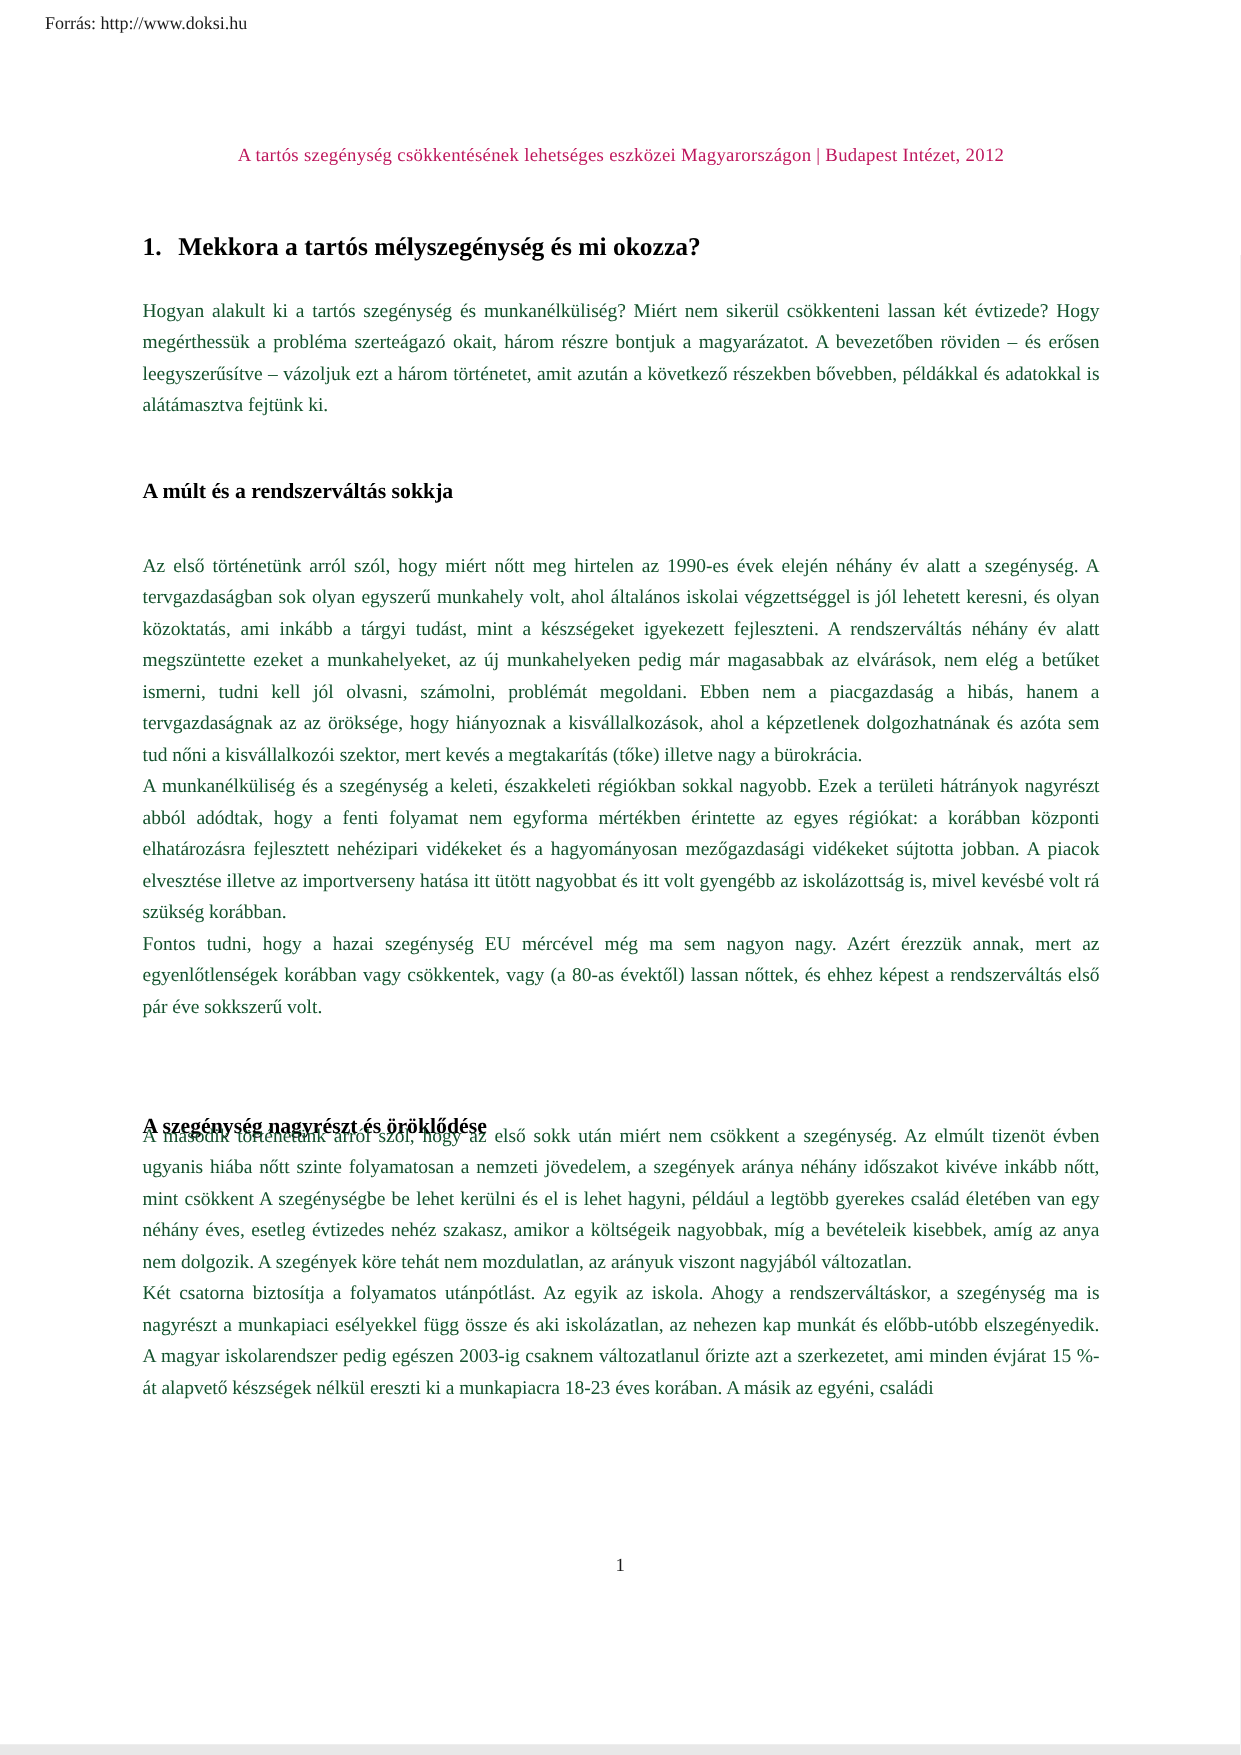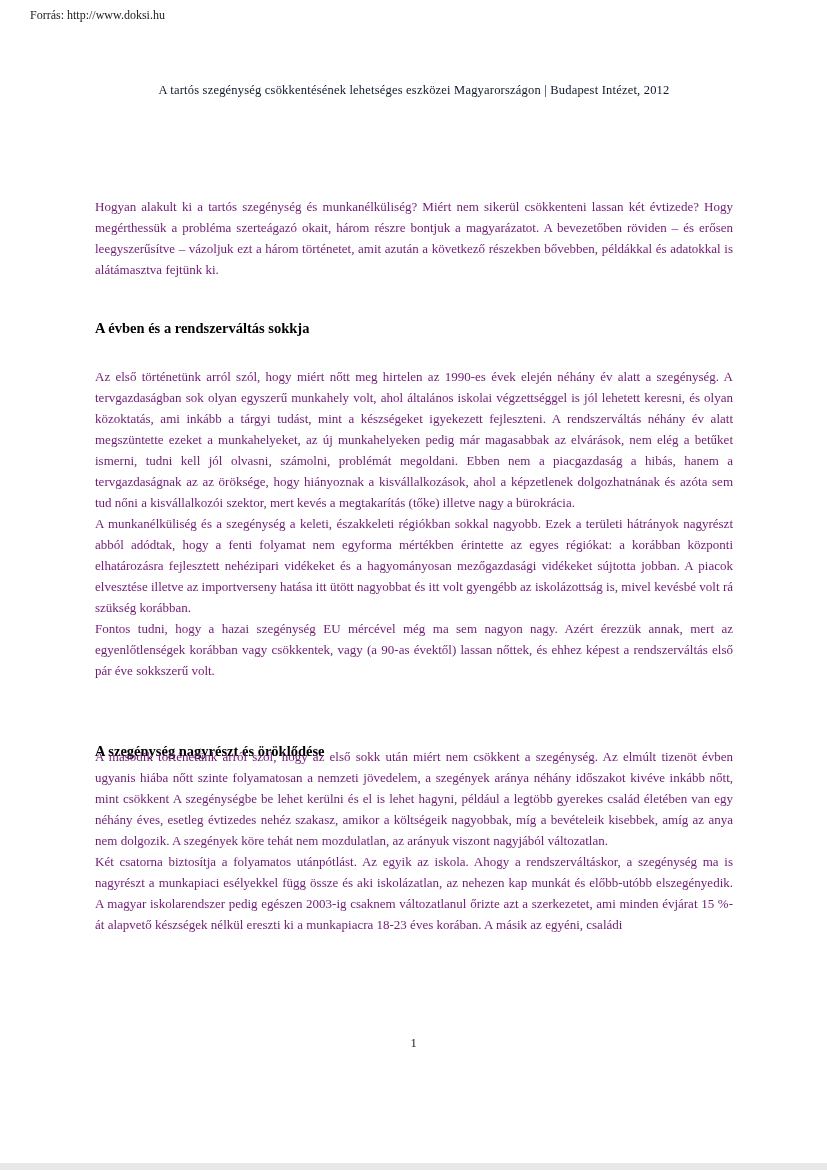--- a/index.html
+++ b/index.html
@@ -15,26 +15,26 @@
   }
   .source-note {
     position: absolute;
     top: 8px;
     left: 30px;
     font-size: 12px;
     color: #1a1a1a;
   }
   .running-header {
     position: absolute;
-    top: 83px;
+    top: 96px;
     left: 95px;
     width: 638px;
     text-align: center;
     font-size: 12.5px;
-    color: #0f172a;
+    color: #be185d;
     letter-spacing: 0.2px;
   }
   .doc-title {
     position: absolute;
     top: 155px;
     left: 95px;
     width: 638px;
     margin: 0;
     font-size: 17px;
     font-weight: bold;
@@ -44,21 +44,21 @@
   .body-block {
     position: absolute;
     left: 95px;
     width: 638px;
   }
   .body-block p {
     margin: 0;
     font-size: 13px;
     line-height: 21px;
     text-align: justify;
-    color: #701a75;
+    color: #14532d;
   }
   .section-heading {
     position: absolute;
     left: 95px;
     width: 638px;
     margin: 0;
     font-size: 14.5px;
     font-weight: bold;
     color: #000000;
   }
@@ -79,31 +79,34 @@
 </style>
 </head>
 <body>
 
 <div class="page">
 
   <div class="source-note">Forrás: http://www.doksi.hu</div>
 
   <div class="running-header">A tartós szegénység csökkentésének lehetséges eszközei Magyarországon |  Budapest Intézet, 2012</div>
 
+  <h1 class="doc-title">
+    <span class="title-number">1.</span><span>Mekkora a tartós mélyszegénység és mi okozza?</span>
+  </h1>
 
   <div class="body-block intro">
     <p>Hogyan alakult ki a tartós szegénység és munkanélküliség? Miért nem sikerül csökkenteni lassan két évtizede? Hogy megérthessük a probléma szerteágazó okait, három részre bontjuk a magyarázatot. A bevezetőben röviden – és erősen leegyszerűsítve – vázoljuk ezt a három történetet, amit azután a következő részekben bővebben, példákkal és adatokkal is alátámasztva fejtünk ki.</p>
   </div>
 
-  <h2 class="section-heading heading-1">A évben és a rendszerváltás sokkja</h2>
+  <h2 class="section-heading heading-1">A múlt és a rendszerváltás sokkja</h2>
 
   <div class="body-block section-1">
     <p>Az első történetünk arról szól, hogy miért nőtt meg hirtelen az 1990-es évek elején néhány év alatt a szegénység. A tervgazdaságban sok olyan egyszerű munkahely volt, ahol általános iskolai végzettséggel is jól lehetett keresni, és olyan közoktatás, ami inkább a tárgyi tudást, mint a készségeket igyekezett fejleszteni. A rendszerváltás néhány év alatt megszüntette ezeket a munkahelyeket, az új munkahelyeken pedig már magasabbak az elvárások, nem elég a betűket ismerni, tudni kell jól olvasni, számolni, problémát megoldani. Ebben nem a piacgazdaság a hibás, hanem a tervgazdaságnak az az öröksége, hogy hiányoznak a kisvállalkozások, ahol a képzetlenek dolgozhatnának és azóta sem tud nőni a kisvállalkozói szektor, mert kevés a megtakarítás (tőke) illetve nagy a bürokrácia.</p>
     <p>A munkanélküliség és a szegénység a keleti, északkeleti régiókban sokkal nagyobb. Ezek a területi hátrányok nagyrészt abból adódtak, hogy a fenti folyamat nem egyforma mértékben érintette az egyes régiókat: a korábban központi elhatározásra fejlesztett nehézipari vidékeket és a hagyományosan mezőgazdasági vidékeket sújtotta jobban. A piacok elvesztése illetve az importverseny hatása itt ütött nagyobbat és itt volt gyengébb az iskolázottság is, mivel kevésbé volt rá szükség korábban.</p>
-    <p>Fontos tudni, hogy a hazai szegénység EU mércével még ma sem nagyon nagy. Azért érezzük annak, mert az egyenlőtlenségek korábban vagy csökkentek, vagy (a 90-as évektől) lassan nőttek, és ehhez képest a rendszerváltás első pár éve sokkszerű volt.</p>
+    <p>Fontos tudni, hogy a hazai szegénység EU mércével még ma sem nagyon nagy. Azért érezzük annak, mert az egyenlőtlenségek korábban vagy csökkentek, vagy (a 80-as évektől) lassan nőttek, és ehhez képest a rendszerváltás első pár éve sokkszerű volt.</p>
   </div>
 
   <h2 class="section-heading heading-2">A szegénység nagyrészt és öröklődése</h2>
 
   <div class="body-block section-2">
     <p>A második történetünk arról szól, hogy az első sokk után miért nem csökkent a szegénység. Az elmúlt tizenöt évben ugyanis hiába nőtt szinte folyamatosan a nemzeti jövedelem, a szegények aránya néhány időszakot kivéve inkább nőtt, mint csökkent A szegénységbe be lehet kerülni és el is lehet hagyni, például a legtöbb gyerekes család életében van egy néhány éves, esetleg évtizedes nehéz szakasz, amikor a költségeik nagyobbak, míg a bevételeik kisebbek, amíg az anya nem dolgozik. A szegények köre tehát nem mozdulatlan, az arányuk viszont nagyjából változatlan.</p>
     <p>Két csatorna biztosítja a folyamatos utánpótlást. Az egyik az iskola. Ahogy a rendszerváltáskor, a szegénység ma is nagyrészt a munkapiaci esélyekkel függ össze és aki iskolázatlan, az nehezen kap munkát és előbb-utóbb elszegényedik. A magyar iskolarendszer pedig egészen 2003-ig csaknem változatlanul őrizte azt a szerkezetet, ami minden évjárat 15 %-át alapvető készségek nélkül ereszti ki a munkapiacra 18-23 éves korában. A másik az egyéni, családi</p>
   </div>
 
   <div class="page-number">1</div>

